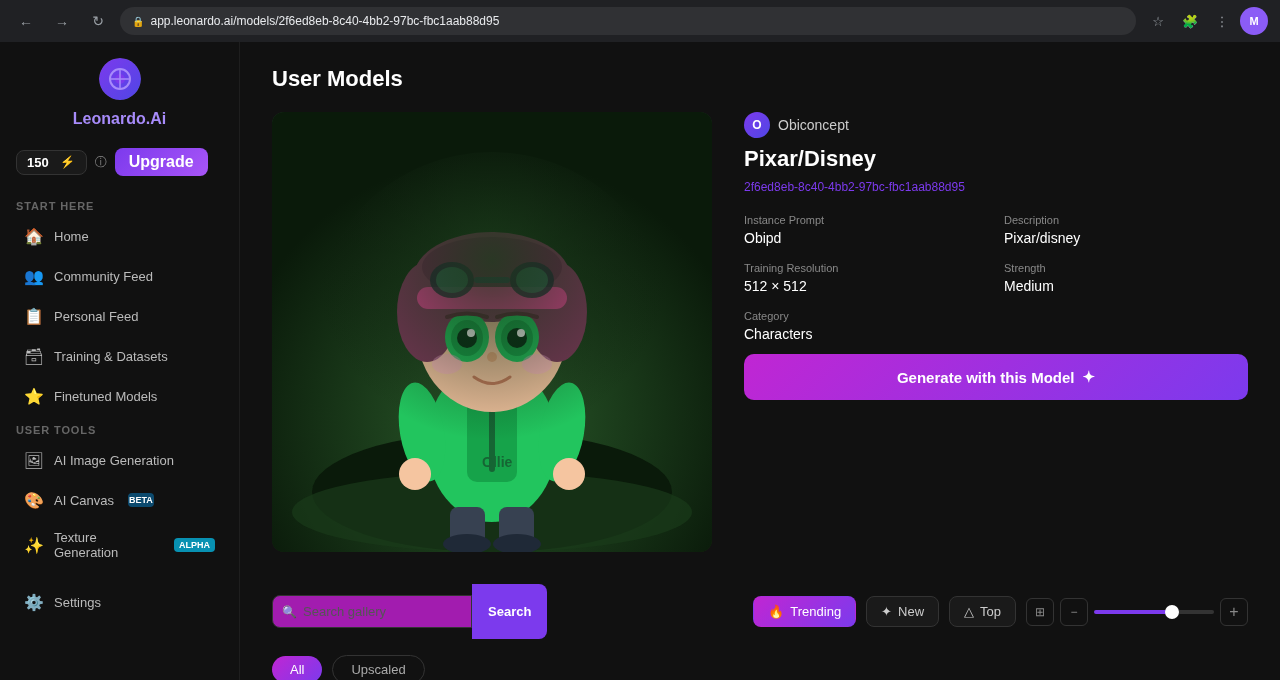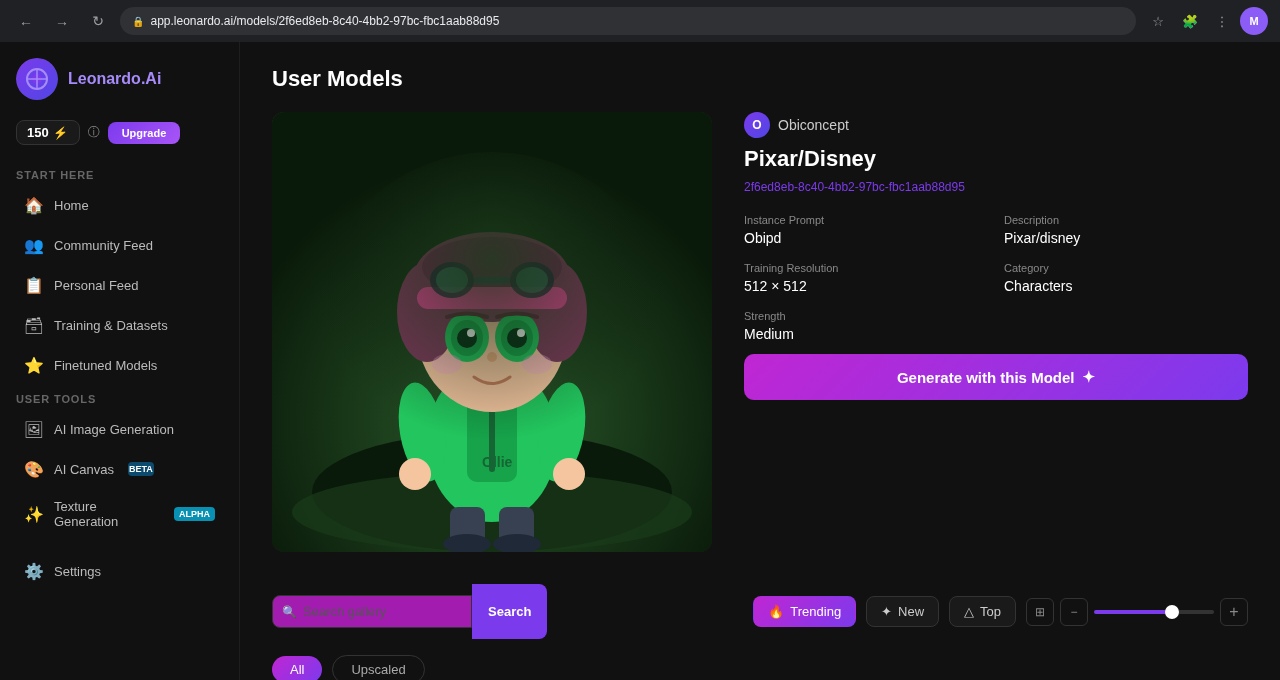--- a/index.html
+++ b/index.html
@@ -86,20 +86,21 @@
       padding: 16px 0;
       flex-shrink: 0;
       border-right: 1px solid #1e1e1e;
       overflow-y: auto;
     }
     .sidebar-logo {
       display: flex;
       align-items: center;
       gap: 10px;
       padding: 0 16px 20px;
+      flex-direction: column;
     }
     .logo-avatar {
       width: 42px; height: 42px;
       border-radius: 50%;
       overflow: hidden;
       background: #333;
       display: flex; align-items: center; justify-content: center;
     }
     .logo-avatar .avatar-inner {
       width: 42px; height: 42px;
@@ -122,35 +123,35 @@
       padding: 0 16px 16px;
     }
     .credits-badge {
       background: #1a1a1a;
       border: 1px solid #333;
       border-radius: 8px;
       padding: 4px 10px;
       font-size: 13px;
       font-weight: 600;
       color: #fff;
-      display: flex; align-items: center; gap: 5px;
+      display: flex; align-items: flex-start; gap: 12px;
     }
     .credits-icon { color: #f59e0b; font-size: 12px; }
     .info-icon {
       color: #888;
       font-size: 12px;
       cursor: pointer;
     }
     .upgrade-btn {
       background: linear-gradient(135deg, #7c3aed, #a855f7);
       border: none;
       border-radius: 8px;
       padding: 5px 14px;
       color: #fff;
-      font-size: 11px;
+      font-size: 16px;
       font-weight: 600;
       cursor: pointer;
     }
 
     .sidebar-section-label {
       font-size: 11px;
       font-weight: 600;
       color: #666;
       text-transform: uppercase;
       letter-spacing: 0.08em;
@@ -668,26 +669,26 @@
           </div>
           <div class="info-block">
             <div class="info-label">Description</div>
             <div class="info-value">Pixar/disney</div>
           </div>
           <div class="info-block">
             <div class="info-label">Training Resolution</div>
             <div class="info-value">512 × 512</div>
           </div>
           <div class="info-block">
+            <div class="info-label">Strength</div>
+            <div class="info-value">Medium</div>
+          </div>
+          <div class="info-block">
             <div class="info-label">Category</div>
             <div class="info-value">Characters</div>
-          </div>
-          <div class="info-block">
-            <div class="info-label">Strength</div>
-            <div class="info-value">Medium</div>
           </div>
         </div>
 
         <button class="generate-btn">
           <span>Generate with this Model</span>
           <span>✦</span>
         </button>
       </div>
     </div>
 

